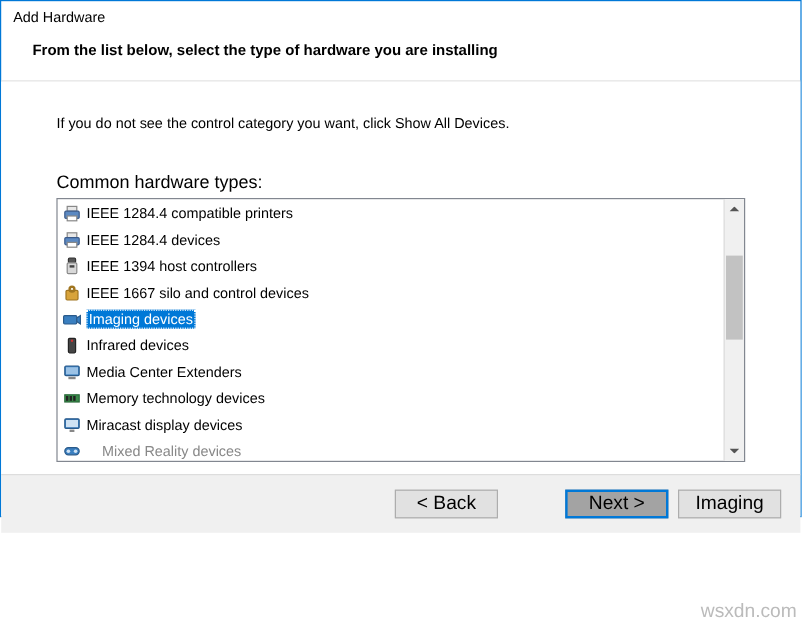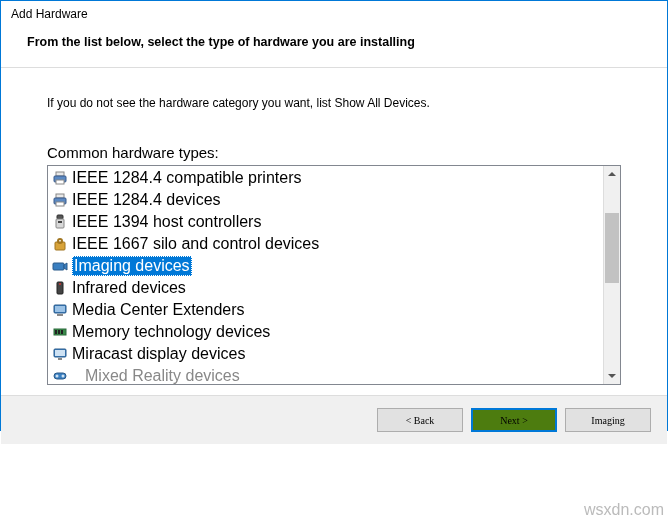--- a/index.html
+++ b/index.html
@@ -73,21 +73,21 @@
   }
   .item .icon {
     width: 16px;
     height: 16px;
     flex-shrink: 0;
     display: flex;
     align-items: center;
     justify-content: center;
   }
   .item .label {
-    font-size: 16px;
+    font-size: 12px;
     color: #000;
   }
   .item.selected .label {
     background: #0078d7;
     color: #fff;
     padding: 1px 2px;
     outline: 1px dotted #fff;
     outline-offset: -1px;
   }
   .item.faded .label { color: #888; margin-left: 13px; }
@@ -126,49 +126,50 @@
     padding: 12px 16px;
     display: flex;
     justify-content: flex-end;
     gap: 8px;
   }
   .btn {
     min-width: 86px;
     height: 24px;
     border: 1px solid #adadad;
     background: #e1e1e1;
-    font-size: 10px;
-    font-family: Liberation Serif, serif;
+    font-size: 16px;
+    font-family: Liberation Sans, sans-serif;
     color: #000;
     cursor: pointer;
     padding: 0 0;
   }
   .btn.default {
     border: 2px solid #0078d7;
-    background: #4d7c0f;
+    background: #a3a3a3;
+    margin-left: 48px;
   }
   .watermark {
     position: absolute;
     right: 6px;
     bottom: 4px;
     font-size: 16px;
     color: #bbb;
     font-family: Arial, sans-serif;
   }
 </style>
 </head>
 <body>
 
 <div class="window">
   <div class="titlebar">Add Hardware</div>
   <div class="header">
     <div class="header-title">From the list below, select the type of hardware you are installing</div>
   </div>
   <div class="body">
-    <div class="instruction">If you do not see the hardware category you want, list Show All Devices.</div>
+    <div class="instruction">If you do not see the control category you want, click Show All Devices.</div>
     <div class="list-label">Common hardware types:</div>
     <div class="listbox-wrap">
       <div class="listbox" id="listbox">
           <div class="item">
             <span class="icon">
               <svg width="16" height="16" viewBox="0 0 16 16">
                 <rect x="4" y="2" width="8" height="4" fill="#e8e8e8" stroke="#888"></rect>
                 <rect x="2" y="6" width="12" height="6" rx="1" fill="#5b89c2" stroke="#3a5a8a"></rect>
                 <rect x="4" y="10" width="8" height="4" fill="#fff" stroke="#888"></rect>
               </svg>

